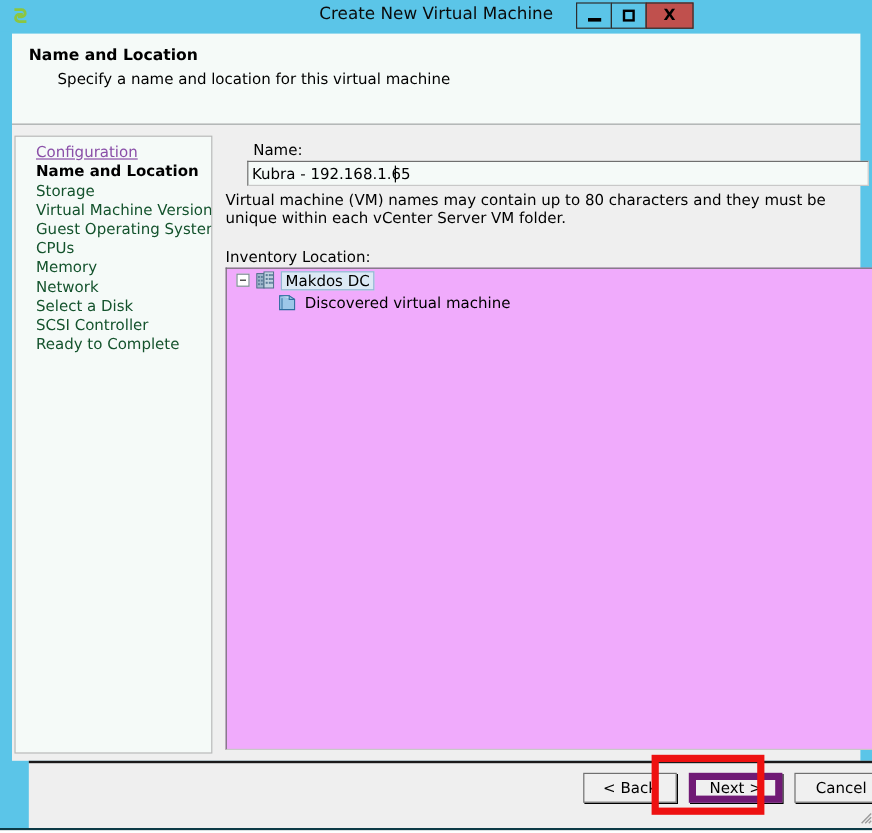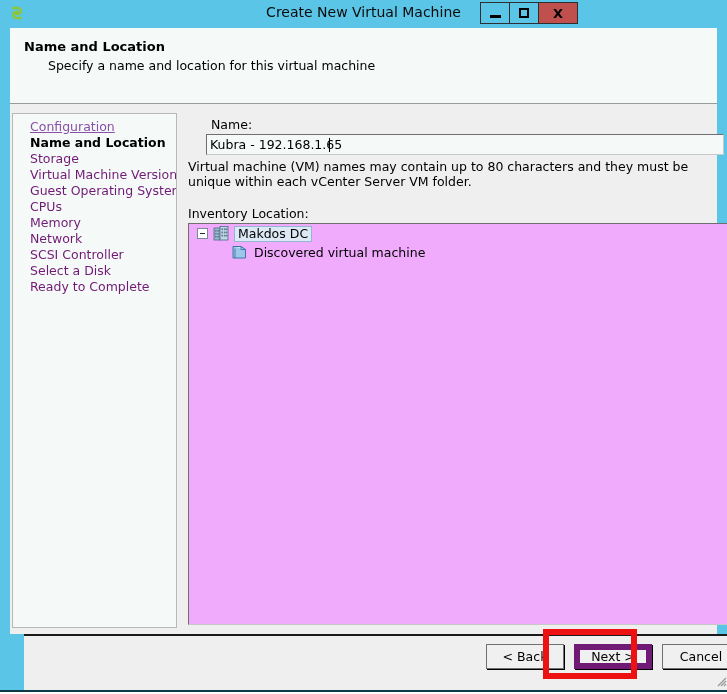--- a/index.html
+++ b/index.html
@@ -135,21 +135,21 @@
     width: 165px; height: 515px;
     background: #f5faf8;
     border: 1px solid #b8b8b8;
     box-sizing: border-box;
     overflow: hidden;
   }
   .side-item {
     padding: 0 0 0 17px;
     font-size: 12.5px;
     line-height: 16px;
-    color: #701a75;
+    color: #14532d;
     white-space: nowrap;
   }
   .side-item.link {
     color: #8a4fa8;
     text-decoration: underline;
     margin-top: 5px;
   }
   .side-item.current {
     color: #000;
     font-weight: bold;
@@ -335,22 +335,22 @@
 
   <div class="sidebar">
     <div class="side-item link">Configuration</div>
     <div class="side-item current">Name and Location</div>
     <div class="side-item">Storage</div>
     <div class="side-item">Virtual Machine Version</div>
     <div class="side-item">Guest Operating System</div>
     <div class="side-item">CPUs</div>
     <div class="side-item">Memory</div>
     <div class="side-item">Network</div>
+    <div class="side-item">Select a Disk</div>
     <div class="side-item">SCSI Controller</div>
-    <div class="side-item">Select a Disk</div>
     <div class="side-item">Ready to Complete</div>
   </div>
 
   <div class="main-pane">
 
     <div class="label name-label">Name:</div>
 
     <div class="name-input-wrap">
       <input class="name-input" type="text" value="Kubra - 192.168.1.65" style="">
       <span class="caret"></span>

